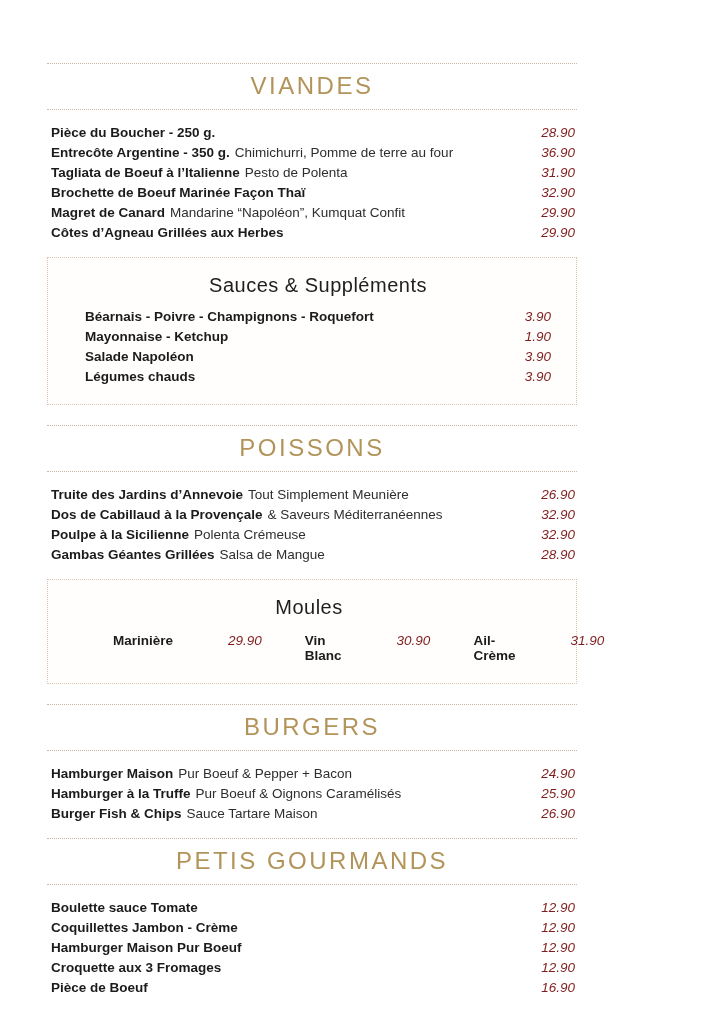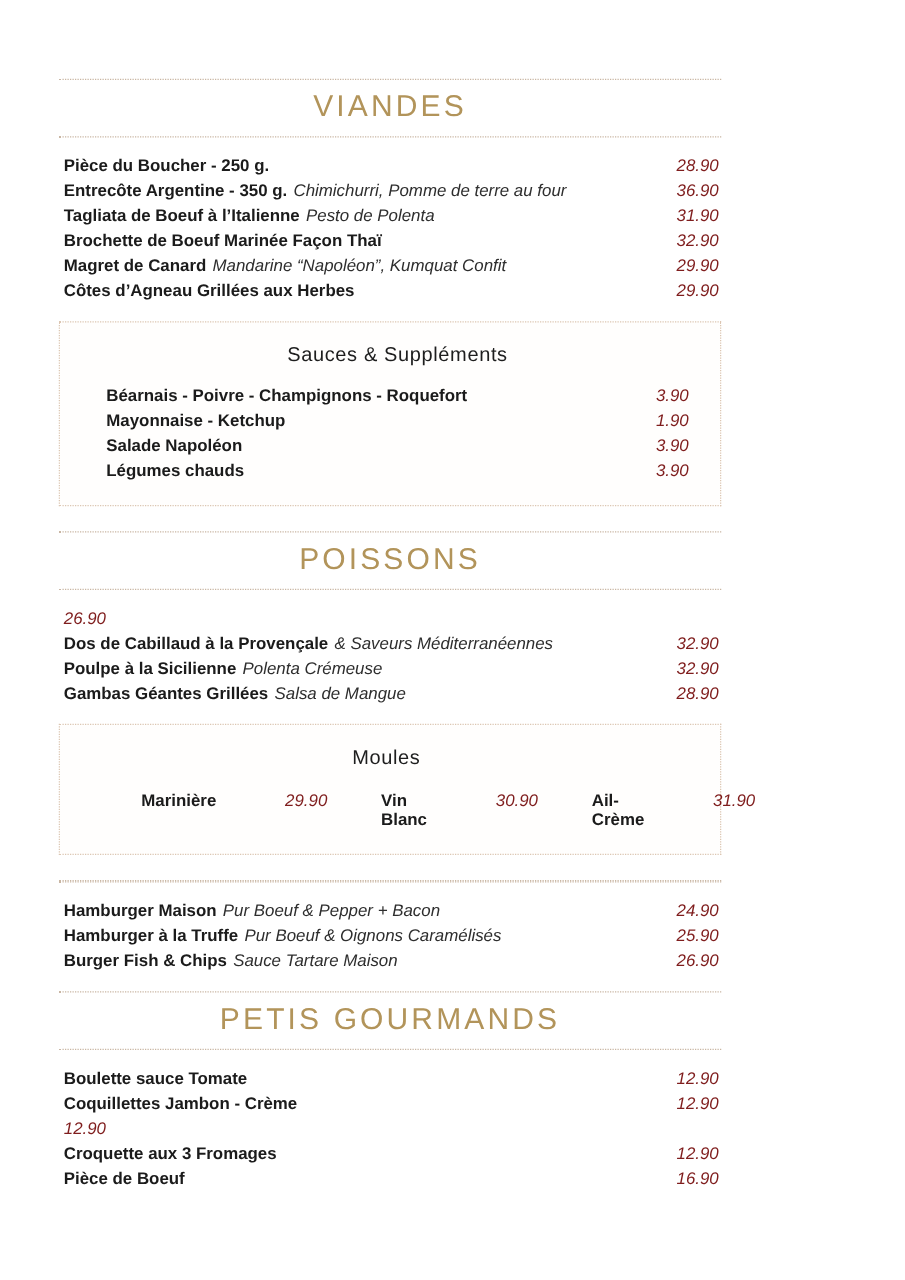--- a/index.html
+++ b/index.html
@@ -33,31 +33,31 @@
   .menu-item {
     display: flex;
     justify-content: space-between;
     align-items: flex-start;
     height: 20px;
     font-size: 13.5px;
     line-height: 20px;
     white-space: nowrap;
   }
   .item-name { font-weight: bold; color: #1b1b1b; }
-  .item-desc { font-style: italic; font-weight: 400; color: #2e2e2e; margin-left: 5px; }
+  .item-desc { font-weight: 400; color: #2e2e2e; margin-left: 5px; }
   .item-price { font-style: italic; color: #7f1d1d; font-size: 13.5px; }
   .box {
     border: 1px dotted #dcc6b2;
     margin-bottom: 20px;
     padding: 15px 25px 17px 37px;
     background: #fffefd;
   }
   .box-title {
     text-align: center;
-    font-size: 16px;
+    font-size: 20px;
     font-weight: 400;
     letter-spacing: 0.5px;
     color: #1e1e1e;
     margin-bottom: 10px;
     line-height: 24px;
   }
   .box .menu-item { height: 20px; }
   .box-moules { padding: 15px 28px 20px 22px; }
   .moules-row {
     display: flex;
@@ -123,20 +123,21 @@
       <span class="item-price">3.90</span>
     </div>
   </div>
 
   <div class="rule"></div>
   <div class="section-title">POISSONS</div>
   <div class="rule"></div>
 
   <div class="items">
     <div class="menu-item">
+      <span><span class="item-name">Truite des Jardins d’Annevoie</span><span class="item-desc">Tout Simplement Meunière</span></span>
       <span class="item-price">26.90</span>
     </div>
     <div class="menu-item">
       <span><span class="item-name">Dos de Cabillaud à la Provençale</span><span class="item-desc">&amp; Saveurs Méditerranéennes</span></span>
       <span class="item-price">32.90</span>
     </div>
     <div class="menu-item">
       <span><span class="item-name">Poulpe à la Sicilienne</span><span class="item-desc">Polenta Crémeuse</span></span>
       <span class="item-price">32.90</span>
     </div>
@@ -158,20 +159,21 @@
         <span class="item-price">30.90</span>
       </span>
       <span class="moules-pair">
         <span class="item-name">Ail-Crème</span>
         <span class="item-price">31.90</span>
       </span>
     </div>
   </div>
 
   <div class="rule"></div>
+  <div class="section-title">BURGERS</div>
   <div class="rule"></div>
 
   <div class="items">
     <div class="menu-item">
       <span><span class="item-name">Hamburger Maison</span><span class="item-desc">Pur Boeuf &amp; Pepper + Bacon</span></span>
       <span class="item-price">24.90</span>
     </div>
     <div class="menu-item">
       <span><span class="item-name">Hamburger à la Truffe</span><span class="item-desc">Pur Boeuf &amp; Oignons Caramélisés</span></span>
       <span class="item-price">25.90</span>
@@ -189,20 +191,21 @@
   <div class="items">
     <div class="menu-item">
       <span><span class="item-name">Boulette sauce Tomate</span></span>
       <span class="item-price">12.90</span>
     </div>
     <div class="menu-item">
       <span><span class="item-name">Coquillettes Jambon - Crème</span></span>
       <span class="item-price">12.90</span>
     </div>
     <div class="menu-item">
+      <span><span class="item-name">Hamburger Maison Pur Boeuf</span></span>
       <span class="item-price">12.90</span>
     </div>
     <div class="menu-item">
       <span><span class="item-name">Croquette aux 3 Fromages</span></span>
       <span class="item-price">12.90</span>
     </div>
     <div class="menu-item">
       <span><span class="item-name">Pièce de Boeuf</span></span>
       <span class="item-price">16.90</span>
     </div>

